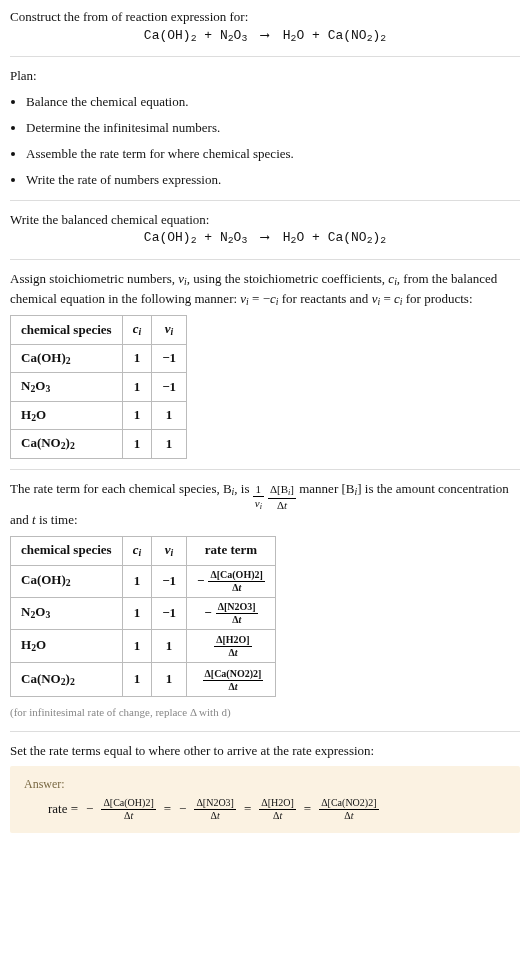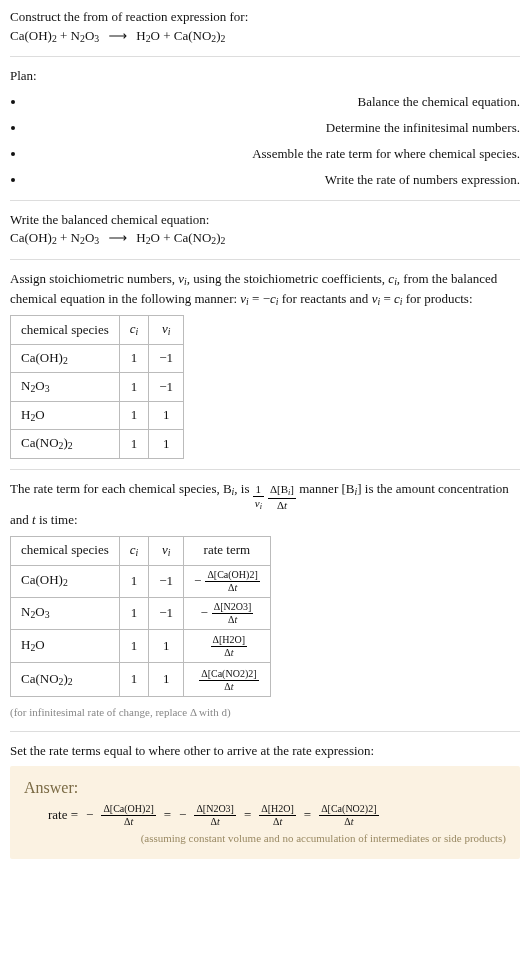--- a/index.html
+++ b/index.html
@@ -12,46 +12,46 @@
     width: 530px;
     box-sizing: border-box;
     background: #fff;
   }
   hr.sep {
     border: none;
     border-top: 1px solid #ddd;
     margin: 10px 0;
   }
   .eqn {
-    font-family: Liberation Serif, serif;
+    font-family: Liberation Mono, monospace;
+    text-align: center;
   }
   sub {
     font-size: 0.75em;
     vertical-align: -0.25em;
   }
   .arrow {
     padding: 0 6px;
   }
   ul.plan {
     margin: 4px 0 0 0;
     padding-left: 16px;
   }
   ul.plan li {
     margin: 7px 0;
-    text-align: right;
   }
   table.stoich {
     border-collapse: collapse;
     margin-top: 6px;
   }
   table.stoich th, table.stoich td {
     border: 1px solid #bbb;
     padding: 4px 10px;
     text-align: center;
-    font-weight: normal;
+    font-weight: bold;
   }
   table.stoich th {
     background: #fff;
   }
   .frac {
     display: inline-block;
     vertical-align: middle;
     text-align: center;
     line-height: 1.0;
     font-size: 11px;
@@ -72,21 +72,21 @@
     margin-top: 8px;
   }
   .answer-box {
     background: #fbf2e2;
     padding: 10px 14px 12px;
     margin-top: 6px;
     border-radius: 2px;
   }
   .answer-box .ans-label {
     color: #7a6a44;
-    font-size: 16px;
+    font-size: 12px;
     margin-bottom: 4px;
   }
   .answer-box .ans-note {
     color: #9a8a64;
     font-size: 11px;
     margin-top: 4px;
     text-align: right;
   }
   .rate-line {
     display: flex;
@@ -282,14 +282,13 @@
     <span class="frac">
         <span class="num" style="font-size:10px;">Δ[H2O]</span>
         <span class="den" style="font-size:10px;"><span>Δ</span><span class="ital">t</span></span>
       </span>
     <span> = </span>
     <span class="frac">
         <span class="num" style="font-size:10px;">Δ[Ca(NO2)2]</span>
         <span class="den" style="font-size:10px;"><span>Δ</span><span class="ital">t</span></span>
       </span>
   </div>
-  <div class="ans-note">(assuming constant volume and no accumulation of intermediates or side products)</div>
 </div>
 
 </body></html>

